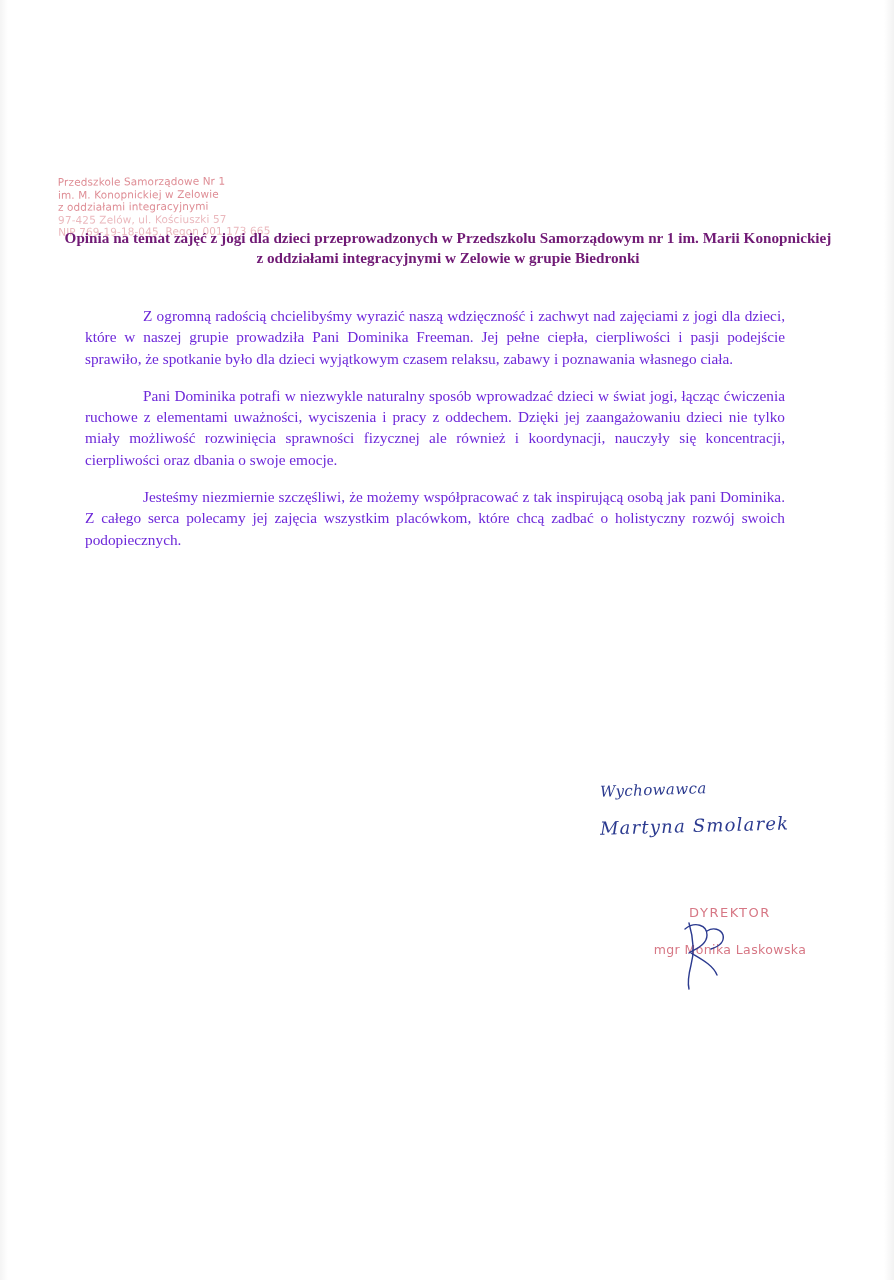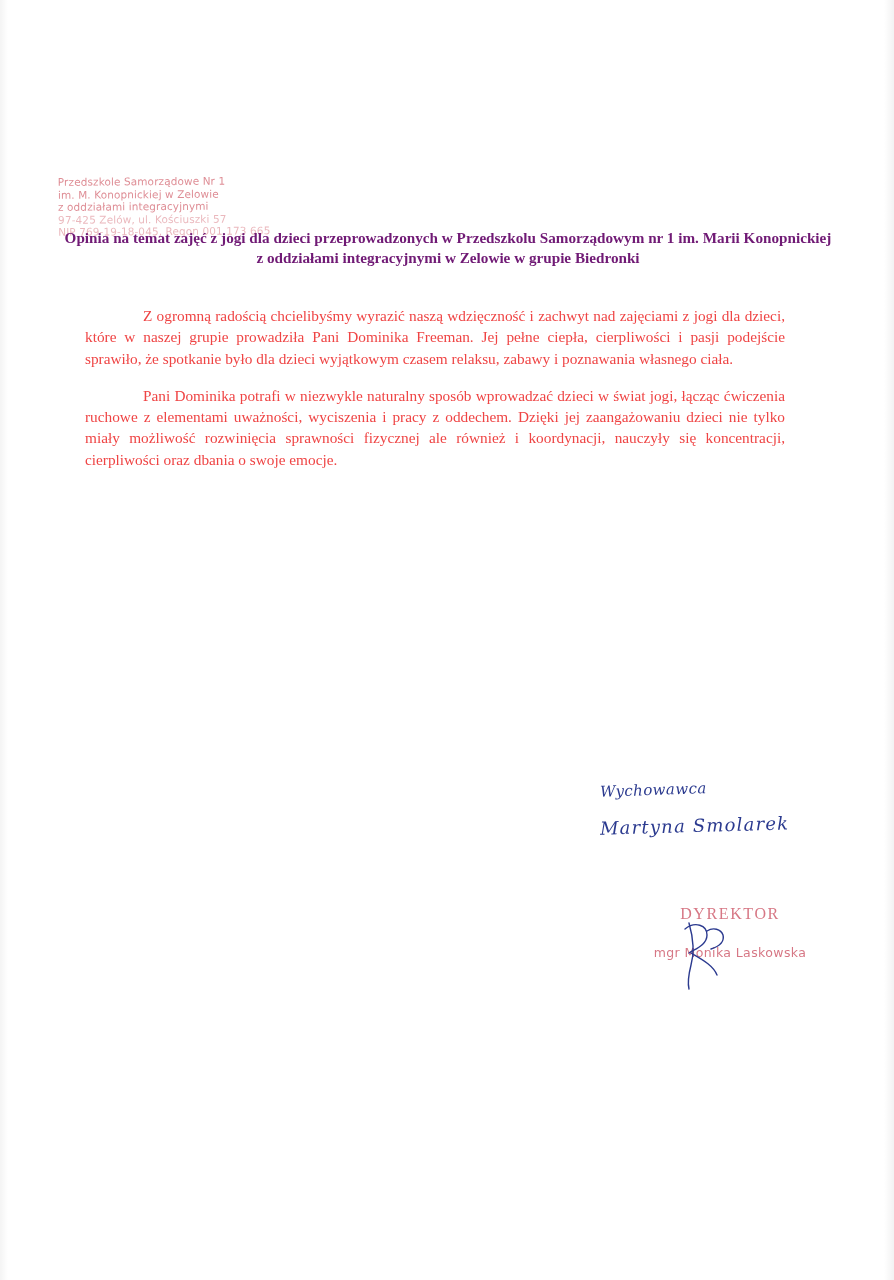--- a/index.html
+++ b/index.html
@@ -62,21 +62,21 @@
     top: 305px;
     width: 700px;
   }
   .para {
     font-family: "Liberation Serif", serif;
     font-size: 15.3px;
     line-height: 21.3px;
     text-align: justify;
     text-indent: 58px;
     margin: 0 0 16px 0;
-    color: #ef4444;
+    color: #6d28d9;
   }
   .para:last-child {
     margin-bottom: 0;
   }
 
   
   .sig-teacher {
     position: absolute;
     left: 600px;
     top: 780px;
@@ -103,24 +103,23 @@
   .sig-director {
     position: absolute;
     left: 600px;
     top: 905px;
     width: 260px;
     color: #d06070;
     font-family: "DejaVu Sans", sans-serif;
     text-align: center;
   }
   .sig-director .role {
-    font-size: 16px;
+    font-size: 13px;
     letter-spacing: 1.6px;
     opacity: 0.85;
-    font-family: Liberation Serif, serif;
   }
   .sig-director .name {
     font-size: 12.5px;
     letter-spacing: 0.4px;
     margin-top: 22px;
     opacity: 0.85;
   }
 
   
   .sig-scribble {
@@ -168,20 +167,21 @@
     <div>z oddziałami integracyjnymi</div>
     <div class="line-faint">97-425 Zelów, ul. Kościuszki 57</div>
     <div class="line-faint">NIP 769-19-18-045, Regon 001 173 665</div>
   </div>
 
   <div class="title">Opinia na temat zajęć z jogi dla dzieci przeprowadzonych w Przedszkolu Samorządowym nr 1 im. Marii Konopnickiej z oddziałami integracyjnymi w Zelowie w grupie Biedronki</div>
 
   <div class="body-text">
     <p class="para">Z ogromną radością chcielibyśmy wyrazić naszą wdzięczność i zachwyt nad zajęciami z jogi dla dzieci, które w naszej grupie prowadziła Pani Dominika Freeman. Jej pełne ciepła, cierpliwości i pasji podejście sprawiło, że  spotkanie było dla dzieci wyjątkowym czasem relaksu, zabawy i poznawania własnego ciała.</p>
     <p class="para">Pani Dominika potrafi w niezwykle naturalny sposób wprowadzać dzieci w świat jogi, łącząc ćwiczenia ruchowe z elementami uważności, wyciszenia i pracy z oddechem. Dzięki jej zaangażowaniu dzieci nie tylko miały możliwość rozwinięcia sprawności fizycznej ale również i koordynacji, nauczyły się koncentracji, cierpliwości oraz dbania o swoje emocje.</p>
+    <p class="para">Jesteśmy niezmiernie szczęśliwi, że możemy współpracować z tak inspirującą osobą jak pani Dominika. Z całego serca polecamy jej zajęcia wszystkim placówkom, które chcą zadbać o holistyczny rozwój swoich podopiecznych.</p>
   </div>
 
   <div class="sig-teacher">
     <div class="role">Wychowawca</div>
     <div class="name">Martyna  Smolarek</div>
   </div>
 
   <div class="sig-director">
     <div class="role">DYREKTOR</div>
     <div class="name">mgr Monika Laskowska</div>

